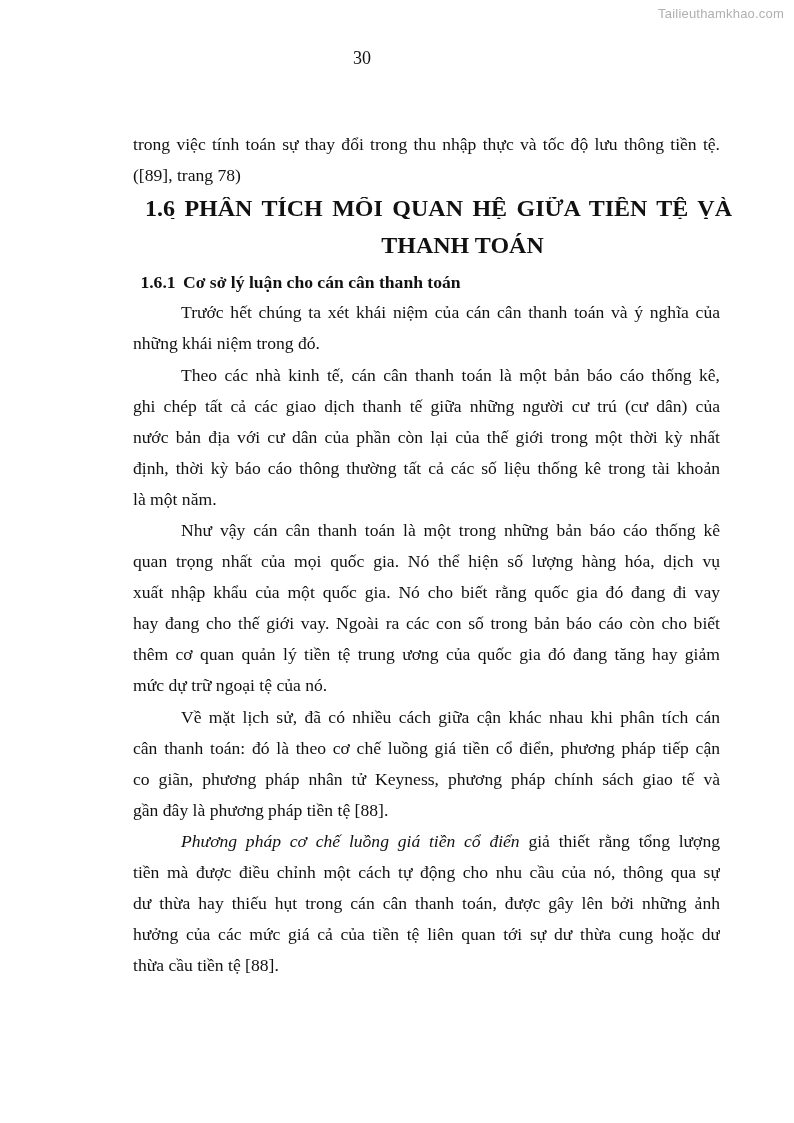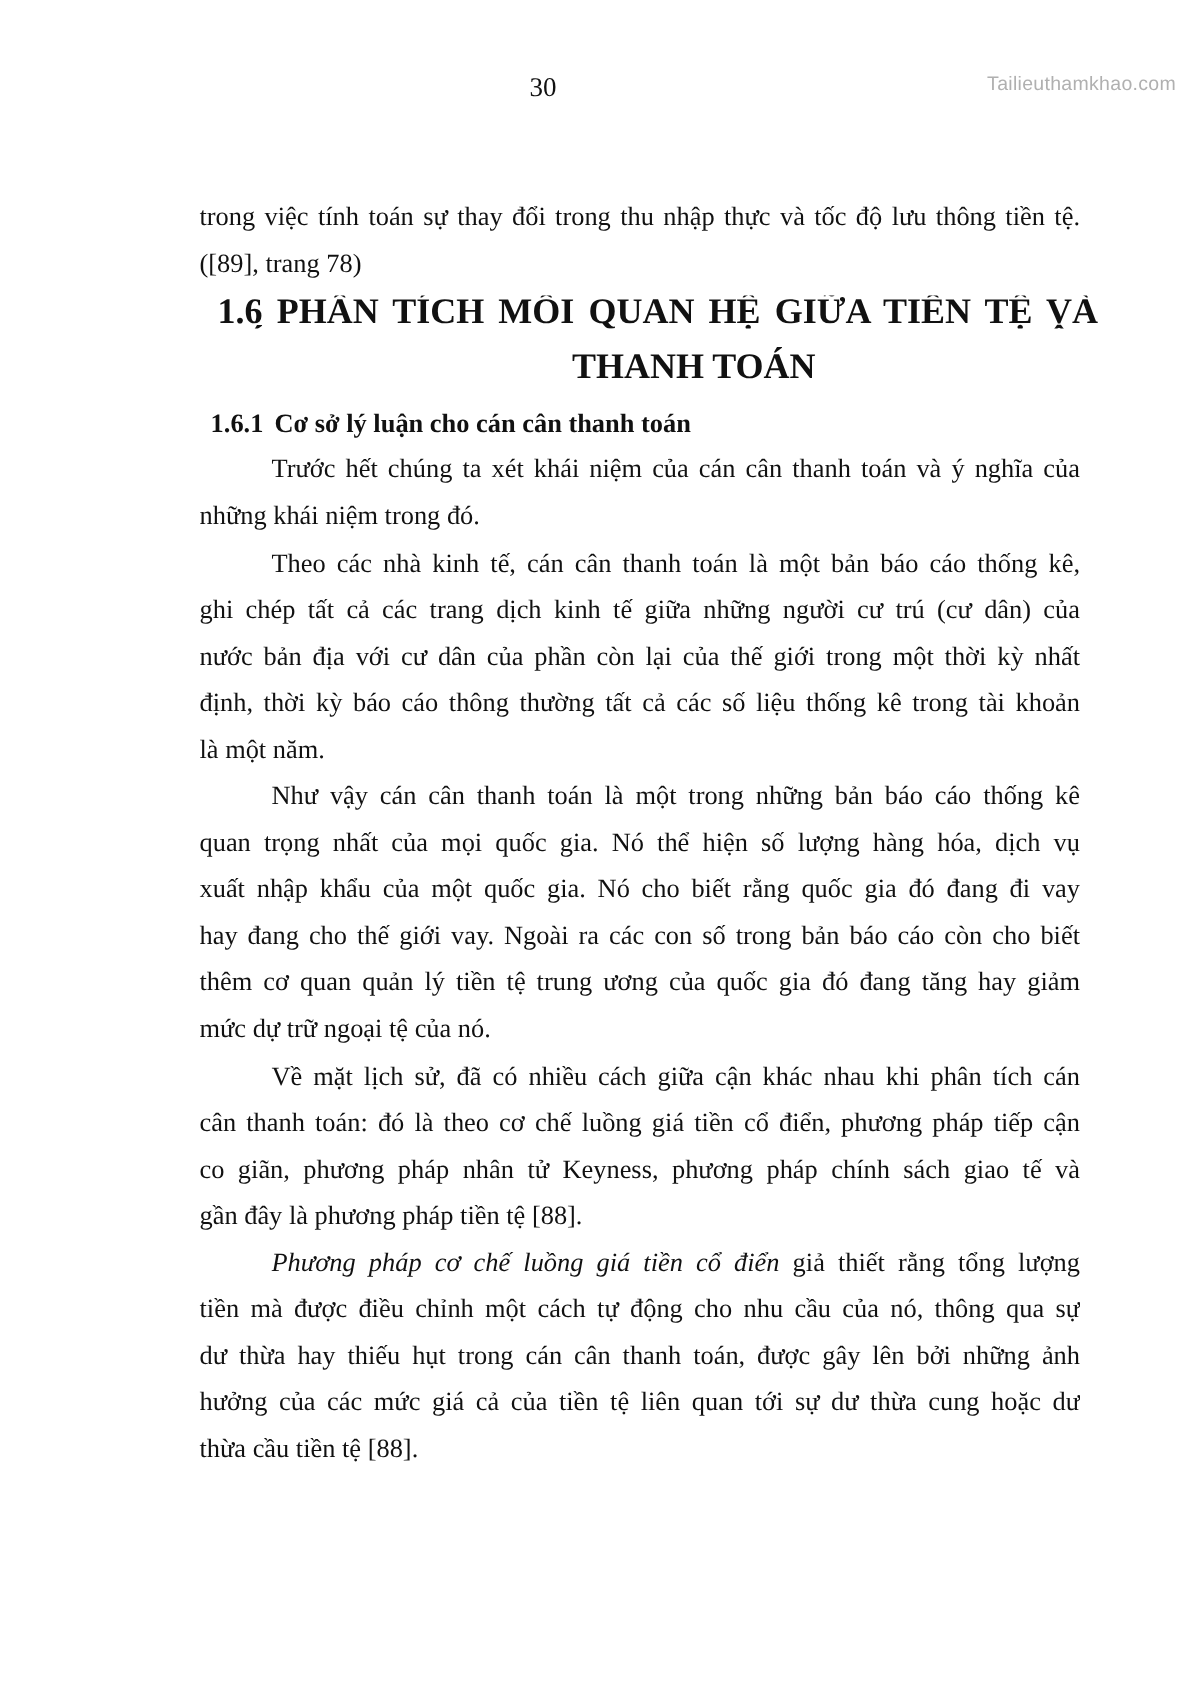--- a/index.html
+++ b/index.html
@@ -1,20 +1,20 @@
 <!DOCTYPE html>
 <html><head>
 <meta charset="utf-8">
 <style>
   html, body { margin: 0; padding: 0; background: #ffffff; }
   body { width: 794px; height: 1123px; position: relative; overflow: hidden;
          font-family: "Liberation Serif", "DejaVu Serif", serif; color: #111; }
   .watermark { position: absolute; top: 6px; right: 10px;
                font-family: "Liberation Sans", "DejaVu Sans", sans-serif;
-               font-size: 13px; color: #b0b0b0; letter-spacing: 0.2px; margin-top: 42px; }
+               font-size: 13px; color: #b0b0b0; letter-spacing: 0.2px; }
   .page-num { position: absolute; top: 48px; left: 0; width: 724px; text-align: center;
               font-size: 18px; }
   .ln { position: absolute; left: 133px; width: 587px; font-size: 17.6px; line-height: 22px;
         white-space: nowrap; }
   .j { text-align: justify; text-align-last: justify; white-space: normal; height: 22px; overflow: hidden; }
   .ind { left: 181px; width: 539px; }
   .h1 { font-weight: bold; font-size: 24px; margin-left: 12px; }
   .h1b { left: 157px; text-align: center; }
   .h2 { font-weight: bold; font-size: 17.6px; }
   .h2 .num { display: inline-block; width: 50px; text-align: center; }
@@ -34,21 +34,21 @@
   <div class="ln h1 h1b" style="top:234px">THANH TOÁN</div>
 
   <div class="ln h2" style="top:271px">
     <span class="num">1.6.1</span><span>Cơ sở lý luận cho cán cân thanh toán</span>
   </div>
 
   <div class="ln ind j" style="top:301px">Trước hết chúng ta xét khái niệm của cán cân thanh toán và ý nghĩa của</div>
   <div class="ln" style="top:332px">những khái niệm trong đó.</div>
 
   <div class="ln ind j" style="top:364px">Theo các nhà kinh tế, cán cân thanh toán là một bản báo cáo thống kê,</div>
-  <div class="ln j" style="top:395px">ghi chép tất cả các trang dịch kinh tế giữa những người cư trú (cư dân) của</div>
+  <div class="ln j" style="top:395px">ghi chép tất cả các giao dịch thanh tế giữa những người cư trú (cư dân) của</div>
   <div class="ln j" style="top:426px">nước bản địa với cư dân của phần còn lại của thế giới trong một thời kỳ nhất</div>
   <div class="ln j" style="top:457px">định, thời kỳ báo cáo thông thường tất cả các số liệu thống kê trong tài khoản</div>
   <div class="ln" style="top:488px">là một năm.</div>
 
   <div class="ln ind j" style="top:519px">Như vậy cán cân thanh toán là một trong những bản báo cáo thống kê</div>
   <div class="ln j" style="top:550px">quan trọng nhất của mọi quốc gia. Nó thể hiện số lượng hàng hóa, dịch vụ</div>
   <div class="ln j" style="top:581px">xuất nhập khẩu của một quốc gia. Nó cho biết rằng quốc gia đó đang đi vay</div>
   <div class="ln j" style="top:612px">hay đang cho thế giới vay. Ngoài ra các con số trong bản báo cáo còn cho biết</div>
   <div class="ln j" style="top:643px">thêm cơ quan quản lý tiền tệ trung ương của quốc gia đó đang tăng hay giảm</div>
   <div class="ln" style="top:674px">mức dự trữ ngoại tệ của nó.</div>

